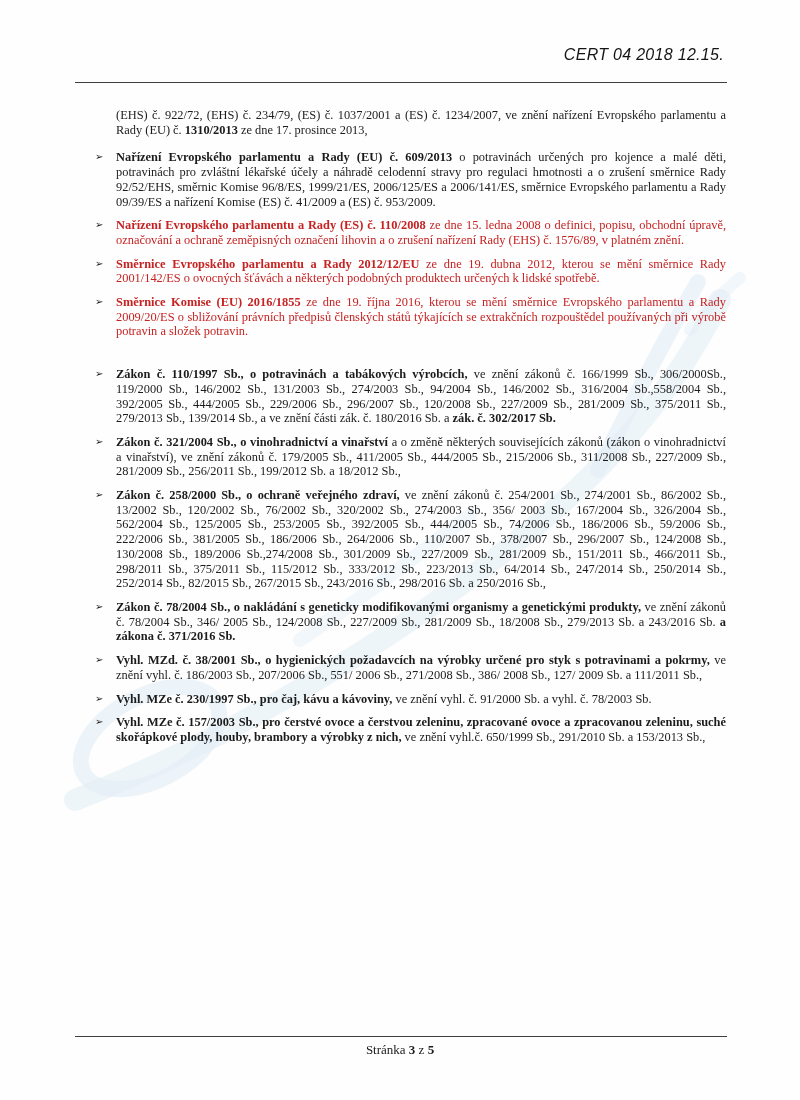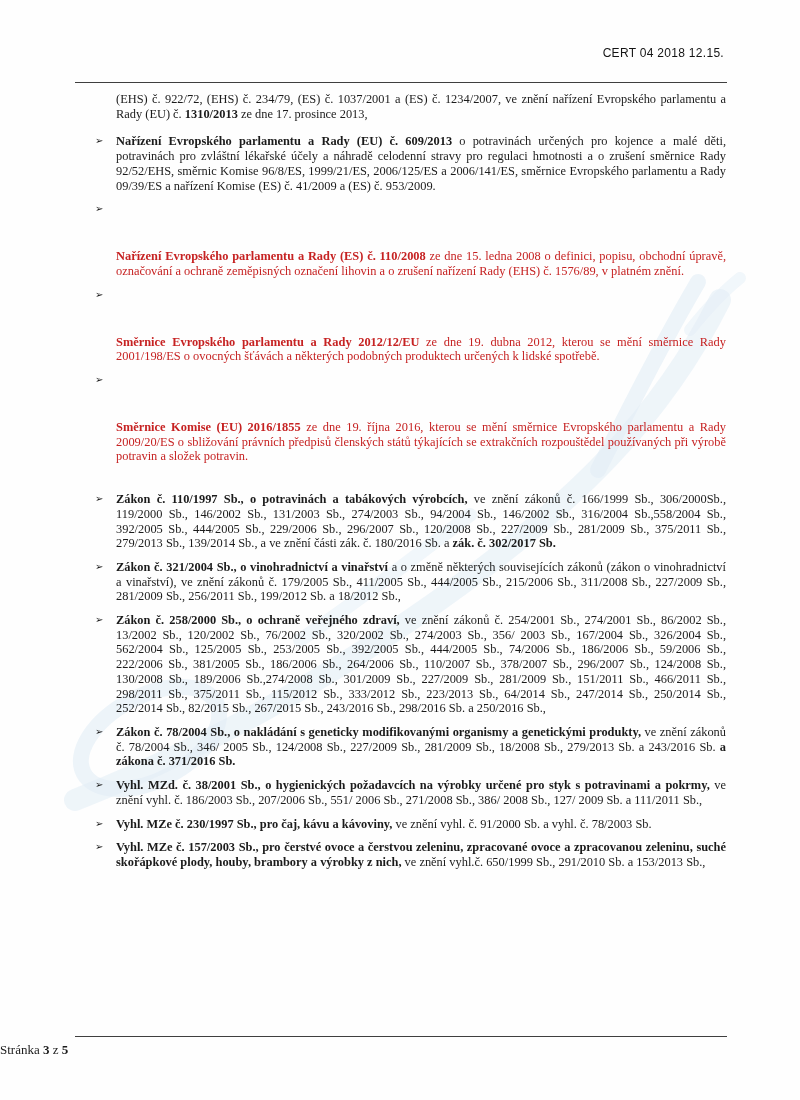--- a/index.html
+++ b/index.html
@@ -16,53 +16,55 @@
 
   .watermark {
     position: absolute; inset: 0; width: 800px; height: 1100px;
     color: var(--wm, #7fb2d9);
     z-index: 0; pointer-events: none;
   }
 
   .doc-code {
     position: absolute; top: 46px; right: 76px;
     font-family: "Liberation Sans", sans-serif;
-    font-size: 12px;
+    font-style: italic;
+    font-size: 16px;
     letter-spacing: 0.3px;
     color: #141414;
     z-index: 2;
   }
 
   .rule { position: absolute; left: 75px; right: 73px; height: 0; border-top: 1px solid #3f3f3f; z-index: 2; }
   .rule-top { top: 82px; }
   .rule-bottom { top: 1036px; }
 
   .content {
     position: absolute; left: 95px; top: 92px; width: 631px;
     z-index: 1;
     font-size: 12.4px;
     line-height: 14.7px;
   }
-  .intro { margin: 0 0 13px 21px; text-align: justify; }
+  .intro { margin: 16px 0 13px 21px; text-align: justify; }
 
   .bullet { display: flex; margin: 0 0 9px 0; }
   .bullet.section-start { margin-top: 28px; }
   .marker {
     flex: 0 0 21px;
     font-family: "DejaVu Sans", sans-serif;
     font-size: 10px;
     line-height: 14.7px;
     color: #1b1b1b;
   }
   .btext { flex: 1; text-align: justify; }
-  .btext.red { color: var(--red, #c62222); margin-top: 47px; }
+  .btext.red { color: var(--red, #c62222); }
   .b { font-weight: bold; }
 
   .footer {
     position: absolute; top: 1042px; left: 0; width: 100%;
+    text-align: center;
     font-size: 13px;
     color: #1b1b1b;
     z-index: 1;
   }
 </style>
 </head>
 <body>
 
 <div class="page">
 
@@ -86,21 +88,21 @@
         <div class="bullet">
     <span class="marker">➢</span>
     <div class="btext"><span class="b">Nařízení Evropského parlamentu a Rady (EU) č. 609/2013</span><span> o potravinách určených pro kojence a malé děti, potravinách pro zvláštní lékařské účely a náhradě celodenní stravy pro regulaci hmotnosti a o zrušení směrnice Rady 92/52/EHS, směrnic Komise 96/8/ES, 1999/21/ES, 2006/125/ES a 2006/141/ES, směrnice Evropského parlamentu a Rady 09/39/ES a nařízení Komise (ES) č. 41/2009 a (ES) č. 953/2009.</span></div>
   </div>
         <div class="bullet">
     <span class="marker">➢</span>
     <div class="btext red"><span class="b">Nařízení Evropského parlamentu a Rady (ES) č. 110/2008</span><span> ze dne 15. ledna 2008 o definici, popisu, obchodní úpravě, označování a ochraně zeměpisných označení lihovin a o zrušení nařízení Rady (EHS) č. 1576/89, v platném znění.</span></div>
   </div>
         <div class="bullet">
     <span class="marker">➢</span>
-    <div class="btext red"><span class="b">Směrnice Evropského parlamentu a Rady 2012/12/EU</span><span> ze dne 19. dubna 2012, kterou se mění směrnice Rady 2001/198/ES o ovocných šťávách a některých podobných produktech určených k lidské spotřebě.</span></div>
+    <div class="btext red"><span class="b">Směrnice Evropského parlamentu a Rady 2012/12/EU</span><span> ze dne 19. dubna 2012, kterou se mění směrnice Rady 2001/142/ES o ovocných šťávách a některých podobných produktech určených k lidské spotřebě.</span></div>
   </div>
         <div class="bullet">
     <span class="marker">➢</span>
     <div class="btext red"><span class="b">Směrnice Komise (EU) 2016/1855</span><span> ze dne 19. října 2016, kterou se mění směrnice Evropského parlamentu a Rady 2009/20/ES o sbližování právních předpisů členských států týkajících se extrakčních rozpouštědel používaných při výrobě potravin a složek potravin.</span></div>
   </div>
         <div class="bullet section-start">
     <span class="marker">➢</span>
     <div class="btext"><span class="b">Zákon č. 110/1997 Sb., o potravinách a tabákových výrobcích,</span><span> ve znění zákonů č. 166/1999 Sb., 306/2000Sb., 119/2000 Sb., 146/2002 Sb., 131/2003 Sb., 274/2003 Sb., 94/2004 Sb., 146/2002 Sb., 316/2004 Sb.,558/2004 Sb., 392/2005 Sb., 444/2005 Sb., 229/2006 Sb., 296/2007 Sb., 120/2008 Sb., 227/2009 Sb., 281/2009 Sb., 375/2011 Sb., 279/2013 Sb., 139/2014 Sb., a ve znění části zák. č. 180/2016 Sb. a </span><span class="b">zák. č. 302/2017 Sb.</span></div>
   </div>
         <div class="bullet">

